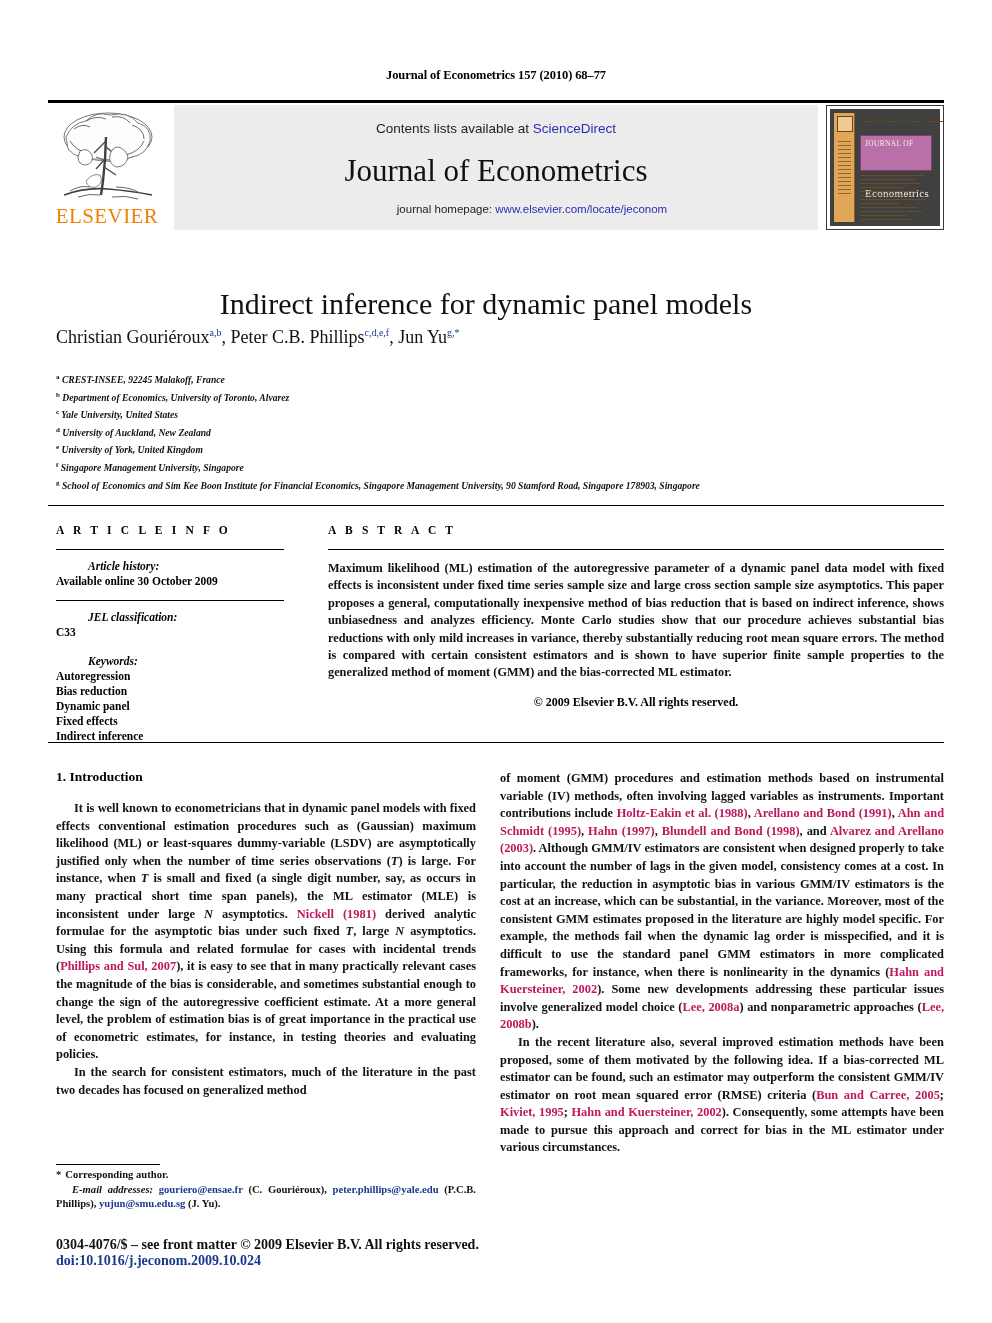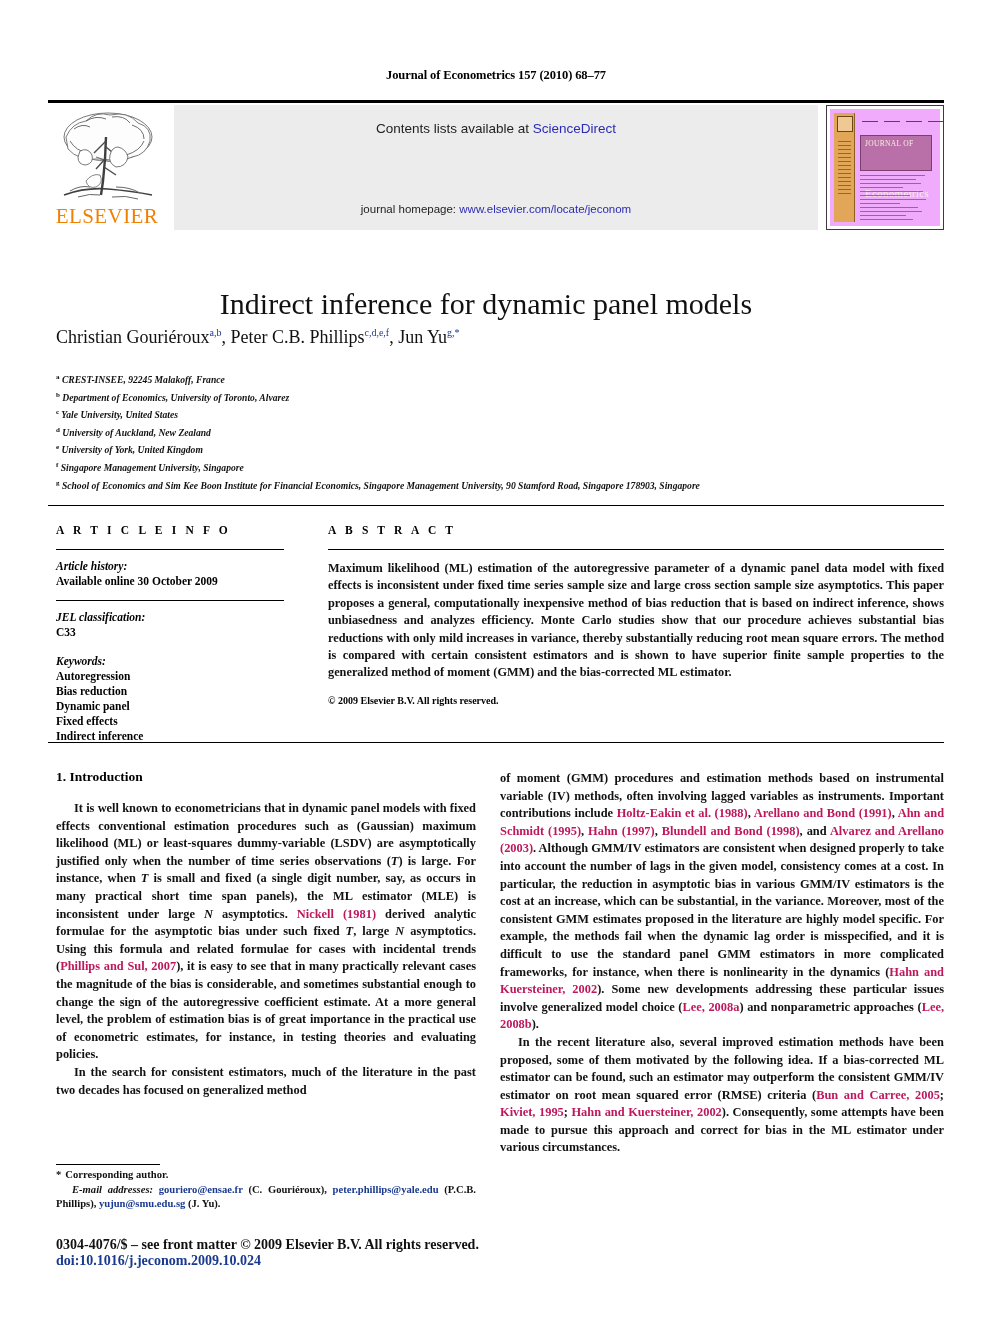--- a/index.html
+++ b/index.html
@@ -98,37 +98,38 @@
     color: #111;
   }
   .banner-home {
     position: absolute;
     left: 0; top: 98px;
     width: 644px;
     text-align: center;
     font-family: "Liberation Sans", sans-serif;
     font-size: 11.5px;
     color: #222;
+    padding-left: 36px;
   }
   .banner-home .hp-link { color: #2b2bb5; }
 
   .cover-thumb {
     position: absolute;
     left: 778px; top: 0;
     width: 118px;
     height: 125px;
     background: #ffffff;
     border: 1px solid #3a3a3a;
     box-sizing: border-box;
     overflow: hidden;
   }
   .cover-inner {
     position: absolute;
     left: 3px; top: 3px; right: 3px; bottom: 3px;
-    background: #f0abfc;
+    background: #404040;
   }
   .cover-spine {
     position: absolute;
     left: 4px; top: 4px;
     width: 20px; bottom: 4px;
     background: #E2A659;
     border-right: 1px solid #8d5f20;
   }
   .cover-spine-box {
     position: absolute;
@@ -261,20 +262,21 @@
     height: 1px;
     background: #000;
     margin: 11px 0 9px 0;
   }
   .it-head {
     font-family: "Liberation Serif", serif;
     font-style: italic;
     font-weight: bold;
     font-size: 11.5px;
     line-height: 15px;
+    margin-left: 32px;
   }
   .it-line {
     font-family: "Liberation Serif", serif;
     font-weight: bold;
     font-size: 11.5px;
     line-height: 15px;
   }
   .kw-block { margin-top: 14px; }
 
   .abscol {
@@ -291,24 +293,24 @@
   .abstract-text {
     font-family: "Liberation Serif", serif;
     font-weight: bold;
     font-size: 12.3px;
     line-height: 17.4px;
     text-align: justify;
     color: #111;
   }
   .copyright {
     margin-top: 13px;
-    text-align: left;
-    font-family: "Liberation Serif", serif;
-    font-weight: bold;
-    font-size: 10px;
+    text-align: center;
+    font-family: "Liberation Serif", serif;
+    font-weight: bold;
+    font-size: 12px;
   }
 
   
   .section-title {
     position: absolute;
     left: 56px; top: 769px;
     font-family: "Liberation Serif", serif;
     font-weight: bold;
     font-size: 13.5px;
   }
@@ -385,20 +387,21 @@
           <path d="M8 88 q22 -8 44 -6 q24 2 44 6" stroke="#3f3f3f" stroke-width="1.6"></path>
           <path d="M14 84 q10 -6 20 -4 M60 80 q14 0 24 6 M22 90 q12 -4 22 -2 M56 90 q14 -2 26 2" stroke="#666" stroke-width="1"></path>
           <path d="M30 74 q6 -8 14 -6 q4 8 -4 12 q-8 2 -10 -6 Z" fill="#fff" stroke="#666"></path>
         </g>
       </svg>
       <div class="elsevier-word">ELSEVIER</div>
     </div>
 
     <div class="banner">
       <div class="banner-contents"><span>Contents lists available at </span><span class="sd-link">ScienceDirect</span></div>
+      <div class="banner-title">Journal of Econometrics</div>
       <div class="banner-home"><span>journal homepage: </span><span class="hp-link">www.elsevier.com/locate/jeconom</span></div>
     </div>
 
     <div class="cover-thumb">
       <div class="cover-inner">
         <div class="cover-spine">
           <div class="cover-spine-box"></div>
           <div class="cover-spine-lines">
             <i></i>
               <i></i>

